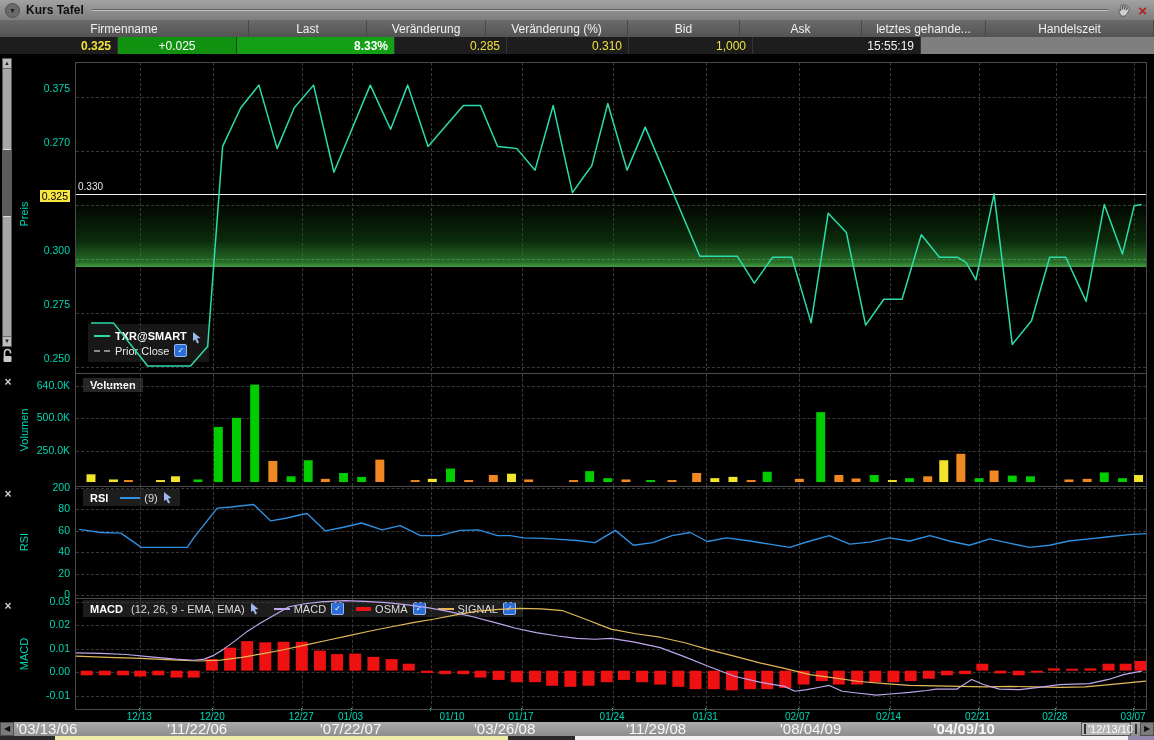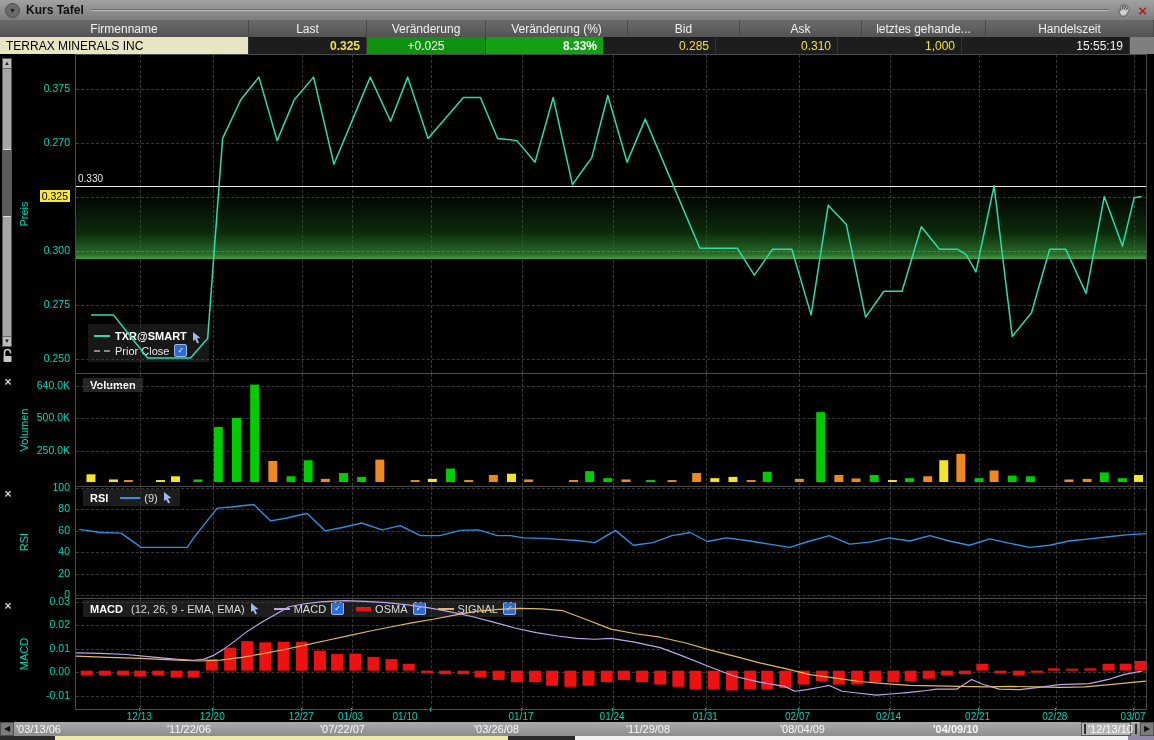--- a/index.html
+++ b/index.html
@@ -52,21 +52,21 @@
   .cursor{width:10px;height:12px;margin-left:5px;flex:none;}
   .ptitle{position:absolute;left:83px;background:#262626;color:#fff;font-weight:bold;font-size:11px;padding:1px 7px;}
   .pheader{position:absolute;left:83px;background:#1d1d1d;display:flex;align-items:center;font-size:11px;color:#ddd;padding:1px 7px;height:15px;white-space:nowrap;}
   .pheader b{color:#fff;margin-right:8px;}
   .pheader .lsample{margin:0 4px;}
   .osma-sample{display:inline-block;width:15px;height:4px;background:#ee1111;margin:0 4px;flex:none;}
   
   .hscroll{position:absolute;left:0;top:668px;width:1154px;height:14px;background:linear-gradient(#aaaaaa,#8d8d8d);}
   .hs-btn{position:absolute;top:0;width:14px;height:14px;background:#7b7b7b;border:1px solid #4e4e4e;box-sizing:border-box;color:#111;font-size:8px;line-height:12px;text-align:center;}
   .hs-left{left:0;} .hs-right{right:0;}
-  .hs-date{position:absolute;top:0;font-size:11px;color:#f7f7f7;line-height:14px;white-space:nowrap;}
+  .hs-date{position:absolute;top:0;font-size:15px;color:#f7f7f7;line-height:14px;white-space:nowrap;}
   .hs-thumb{position:absolute;top:0;height:14px;background:#b5b5b5;border:1px solid #585858;box-sizing:border-box;display:flex;align-items:center;}
   .hs-thumb .grip{width:2px;height:10px;background:#2e2e2e;margin:0 2px;flex:none;}
   .hs-thumb-label{font-size:11px;color:#fafafa;line-height:12px;white-space:nowrap;}
   .strip{position:absolute;top:682px;height:4px;}
 </style>
 </head>
 <body>
 
 <div class="win">
   <div class="titlebar">
@@ -85,24 +85,23 @@
       <div class="qh-cell" style="width: 249px;">Firmenname</div>
       <div class="qh-cell" style="width: 118px;">Last</div>
       <div class="qh-cell" style="width: 119px;">Veränderung</div>
       <div class="qh-cell" style="width: 142px;">Veränderung (%)</div>
       <div class="qh-cell" style="width: 112px;">Bid</div>
       <div class="qh-cell" style="width: 122px;">Ask</div>
       <div class="qh-cell" style="width: 124px;">letztes gehande...</div>
       <div class="qh-cell" style="width: 168px;">Handelszeit</div>
     </div>
   <div class="qr">
-      <div class="qr-cell" style="width: 249px; background: rgb(231, 229, 196); color: rgb(0, 0, 0); justify-content: flex-start;">TERRAX MINERALS INC</div>
       <div class="qr-cell" style="width: 118px; background: rgb(29, 29, 29); color: rgb(240, 225, 60); justify-content: flex-end; font-weight: bold;">0.325</div>
       <div class="qr-cell" style="width: 119px; background: rgb(16, 146, 16); color: rgb(255, 255, 255); justify-content: center;">+0.025</div>
-      <div class="qr-cell" style="width: 118px; background: rgb(20, 160, 20); color: rgb(255, 255, 255); justify-content: flex-end; font-weight: bold;">8.33%</div>
+      <div class="qr-cell" style="width: 158px; background: rgb(20, 160, 20); color: rgb(255, 255, 255); justify-content: flex-end; font-weight: bold;">8.33%</div>
       <div class="qr-cell" style="width: 112px; background: rgb(29, 29, 29); color: rgb(240, 225, 60); justify-content: flex-end;">0.285</div>
       <div class="qr-cell" style="width: 122px; background: rgb(29, 29, 29); color: rgb(240, 225, 60); justify-content: flex-end;">0.310</div>
       <div class="qr-cell" style="width: 124px; background: rgb(29, 29, 29); color: rgb(240, 225, 60); justify-content: flex-end;">1,000</div>
       <div class="qr-cell" style="width: 168px; background: rgb(29, 29, 29); color: rgb(242, 242, 242); justify-content: flex-end; text-align: center;">15:55:19</div>
     </div>
 
   <div class="chart" id="chart">
 
     <div class="vscroll">
       <div class="vs-btn up">▲</div>
@@ -163,21 +162,21 @@
     <div class="xaxis">
         <div class="xtick" style="left: 139.3px;"></div>
         <div class="xlab" style="left: 139.3px;">12/13</div>
         <div class="xtick" style="left: 212.2px;"></div>
         <div class="xlab" style="left: 212.2px;">12/20</div>
         <div class="xtick" style="left: 301.2px;"></div>
         <div class="xlab" style="left: 301.2px;">12/27</div>
         <div class="xtick" style="left: 350.5px;"></div>
         <div class="xlab" style="left: 350.5px;">01/03</div>
         <div class="xtick" style="left: 429.8px;"></div>
-        <div class="xlab" style="left: 405px;">01/10</div>
+        <div class="xlab" style="left: 452px;">01/10</div>
         <div class="xtick" style="left: 521px;"></div>
         <div class="xlab" style="left: 521px;">01/17</div>
         <div class="xtick" style="left: 612.1px;"></div>
         <div class="xlab" style="left: 612.1px;">01/24</div>
         <div class="xtick" style="left: 705.3px;"></div>
         <div class="xlab" style="left: 705.3px;">01/31</div>
         <div class="xtick" style="left: 797.5px;"></div>
         <div class="xlab" style="left: 797.5px;">02/07</div>
         <div class="xtick" style="left: 888.6px;"></div>
         <div class="xlab" style="left: 888.6px;">02/14</div>
@@ -198,21 +197,21 @@
         <span class="grip"></span>
       </div>
     <span class="hs-date" style="left: 16px;">'03/13/06</span>
         <span class="hs-date" style="left: 167px;">'11/22/06</span>
         <span class="hs-date" style="left: 320px;">'07/22/07</span>
         <span class="hs-date" style="left: 474px;">'03/26/08</span>
         <span class="hs-date" style="left: 626px;">'11/29/08</span>
         <span class="hs-date" style="left: 780px;">'08/04/09</span>
         <span class="hs-date" style="left: 933px; font-weight: bold;">'04/09/10</span>
       </div>
-  <div class="panel" style="top: 0px; height: 319px; text-decoration: underline;">
+  <div class="panel" style="top: 8px; height: 319px; text-decoration: underline;">
         <div class="vgrid" style="left: 64.3px;"></div>
         <div class="vgrid" style="left: 137.2px;"></div>
         <div class="vgrid" style="left: 226.2px;"></div>
         <div class="vgrid" style="left: 275.5px;"></div>
         <div class="vgrid" style="left: 354.8px;"></div>
         <div class="vgrid" style="left: 446px;"></div>
         <div class="vgrid" style="left: 537.1px;"></div>
         <div class="vgrid" style="left: 630.3px;"></div>
         <div class="vgrid" style="left: 722.5px;"></div>
         <div class="vgrid" style="left: 813.6px;"></div>
@@ -333,21 +332,21 @@
         <div class="hgrid" style="top: 1px;"></div>
         <div class="hgrid" style="top: 22.4px;"></div>
         <div class="hgrid" style="top: 43.8px;"></div>
         <div class="hgrid" style="top: 65.2px;"></div>
         <div class="hgrid" style="top: 86.6px;"></div>
         <div class="hgrid" style="top: 108px;"></div>
         <svg class="psvg" viewBox="0 0 1072 112" preserveAspectRatio="none">
           <polyline points="3.2,42.7 24.7,45.9 45.0,46.5 65.4,60.9 111.5,60.9 117.9,51.3 141.5,21.3 155.4,20.2 178.0,17.6 195.1,34.2 210.1,31.5 221.9,28.8 231.6,26.7 249.8,44.3 268.0,40.6 286.2,36.3 306.6,43.3 324.8,39.0 345.2,49.1 364.5,49.1 384.8,43.8 403.1,43.3 422.4,49.1 435.2,49.1 448.1,51.3 468.5,51.8 484.5,52.9 501.7,54.0 519.9,56.1 540.3,43.8 558.5,58.8 577.8,56.1 597.1,49.1 615.3,45.9 632.5,55.0 651.8,51.3 675.4,54.5 694.7,57.7 715.0,60.9 735.4,54.5 754.7,49.1 775.1,57.7 795.4,55.6 814.7,51.3 835.1,54.5 855.5,49.1 874.8,54.5 895.1,58.8 915.5,52.4 934.8,56.6 955.2,60.9 975.5,58.8 994.8,54.5 1015.2,52.4 1034.5,50.2 1054.8,48.1 1072.0,47.0" fill="none" stroke="#2f8fe0" stroke-width="1.4" stroke-linejoin="round"></polyline>
         </svg>
       </div>
-      <div class="ylab" style="top: 433px;">100</div>
+      <div class="ylab" style="top: 433px;">200</div>
       <div class="ylab" style="top: 454.4px;">80</div>
       <div class="ylab" style="top: 475.8px;">60</div>
       <div class="ylab" style="top: 497.2px;">40</div>
       <div class="ylab" style="top: 518.6px;">20</div>
       <div class="ylab" style="top: 540px;">0</div>
       <div class="axis-title" style="left: 24px; top: 488px;">RSI</div>
       <div class="panel last" style="top: 544px; height: 112px;">
         <div class="vgrid" style="left: 64.3px;"></div>
         <div class="vgrid" style="left: 137.2px;"></div>
         <div class="vgrid" style="left: 226.2px;"></div>

